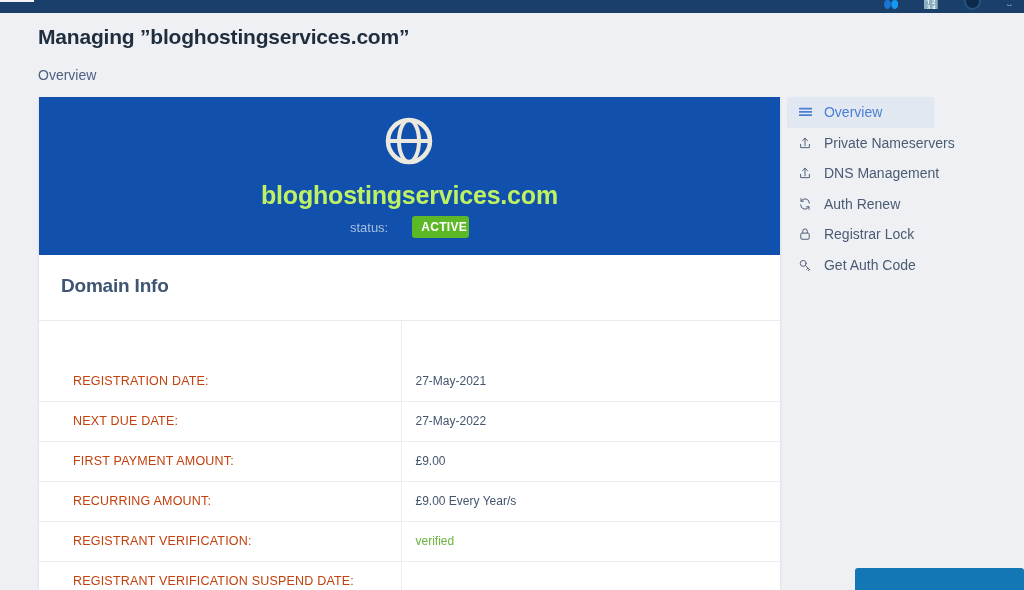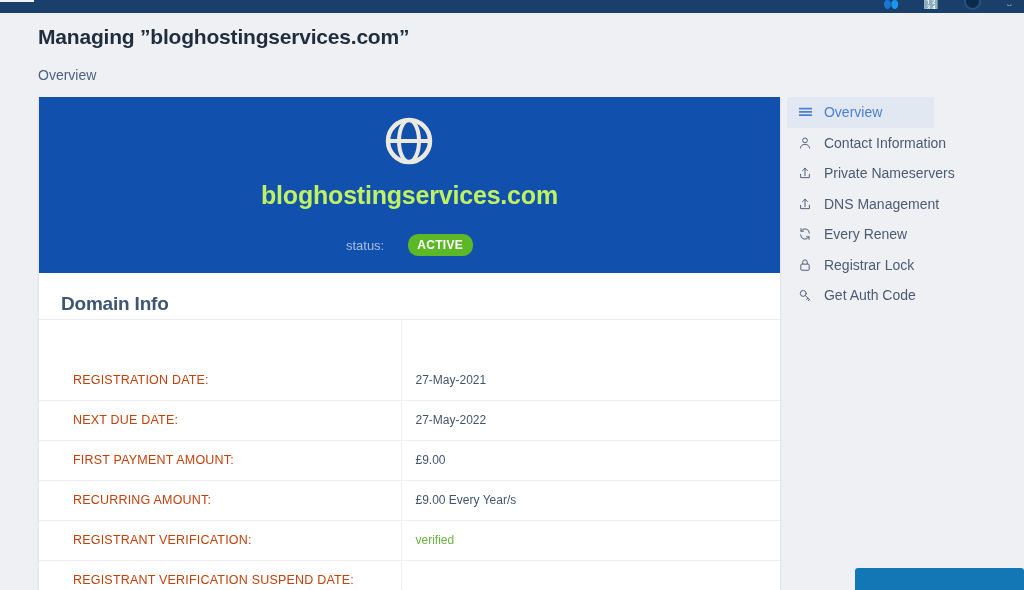--- a/index.html
+++ b/index.html
@@ -108,42 +108,42 @@
     text-align: center;
   }
   #globe-icon { display: block; margin: 0 auto 14px auto; }
   #hero-domain {
     color: #bef264;
     font-size: 25px;
     font-weight: bold;
     letter-spacing: -0.2px;
   }
   #hero-status-row {
-    margin-top: 24px;
+    margin-top: 6px;
     display: flex;
     align-items: center;
     justify-content: center;
     gap: 24px;
   }
   #hero-status-label {
     color: #a9bfdd;
     font-size: 13px;
   }
   #hero-status-badge {
     background: #5cb827;
     color: #ffffff;
     font-size: 12px;
     font-weight: bold;
-    padding: 4px 10px 4px 9px;
-    border-radius: 10px;
+    padding: 4px 2px 4px 9px;
+    border-radius: 3px;
     letter-spacing: 0.3px;
   }
 
   #card-section-title {
-    padding: 20px 0 4px 22px;
+    padding: 20px 0 23px 22px;
     font-size: 19px;
     color: #3e5573;
     font-weight: bold;
     border-bottom: 1px solid #e9ebf0;
     letter-spacing: -0.2px;
   }
 
   
   #info-table {
     width: 100%;
@@ -304,29 +304,20 @@
                 <rect x="1" y="3" width="14" height="1.9" rx="0.6"></rect>
                 <rect x="1" y="6.4" width="14" height="1.9" rx="0.6"></rect>
                 <rect x="1" y="9.8" width="14" height="1.9" rx="0.6"></rect>
               </g>
             </svg>
           </span>
           <span>Overview</span>
         </div>
         <div class="side-item">
           <span class="side-icon">
-            <svg width="14" height="14" viewBox="0 0 16 16" fill="none" stroke="currentColor" stroke-width="1.1">
-              <circle cx="8" cy="5" r="2.7"></circle>
-              <path d="M2.8 14.2c0-3 2.4-4.6 5.2-4.6s5.2 1.6 5.2 4.6"></path>
-            </svg>
-          </span>
-          <span>Contact Information</span>
-        </div>
-        <div class="side-item">
-          <span class="side-icon">
             <svg width="14" height="14" viewBox="0 0 16 16" fill="none" stroke="currentColor" stroke-width="1.1" stroke-linecap="round" stroke-linejoin="round">
               <path d="M3 9.5v3.8h10V9.5"></path>
               <path d="M8 11.2V2.6"></path>
               <path d="M5.2 5.3L8 2.5l2.8 2.8"></path>
             </svg>
           </span>
           <span>Private Nameservers</span>
         </div>
         <div class="side-item">
           <span class="side-icon">
@@ -340,21 +331,21 @@
         </div>
         <div class="side-item">
           <span class="side-icon">
             <svg width="14" height="14" viewBox="0 0 16 16" fill="none" stroke="currentColor" stroke-width="1.1" stroke-linecap="round">
               <path d="M13 7A5 5 0 0 0 3.6 4.7"></path>
               <path d="M3 9a5 5 0 0 0 9.4 2.3"></path>
               <path d="M3.4 1.9v2.9h2.9"></path>
               <path d="M12.6 14.1v-2.9H9.7"></path>
             </svg>
           </span>
-          <span>Every Renew</span>
+          <span>Auth Renew</span>
         </div>
         <div class="side-item">
           <span class="side-icon">
             <svg width="14" height="14" viewBox="0 0 16 16" fill="none" stroke="currentColor" stroke-width="1.1">
               <rect x="3.2" y="7" width="9.6" height="7" rx="1.2"></rect>
               <path d="M5.4 7V4.8a2.6 2.6 0 0 1 5.2 0V7"></path>
             </svg>
           </span>
           <span>Registrar Lock</span>
         </div>

